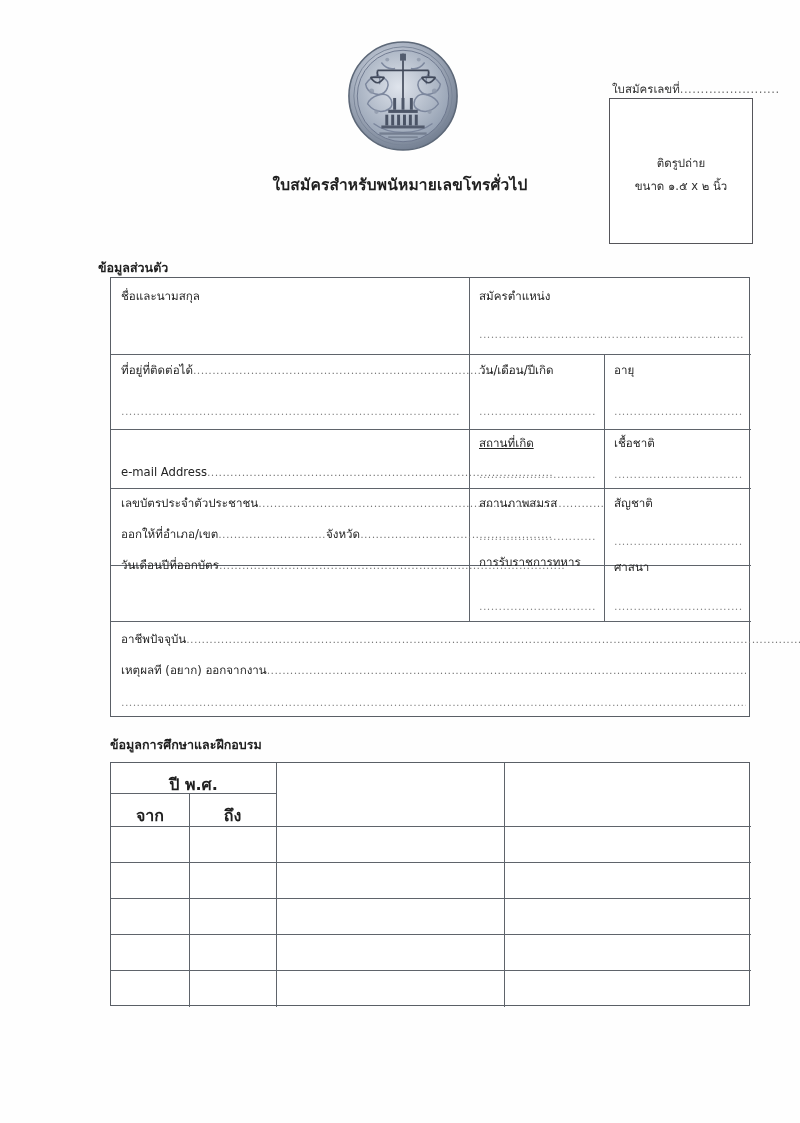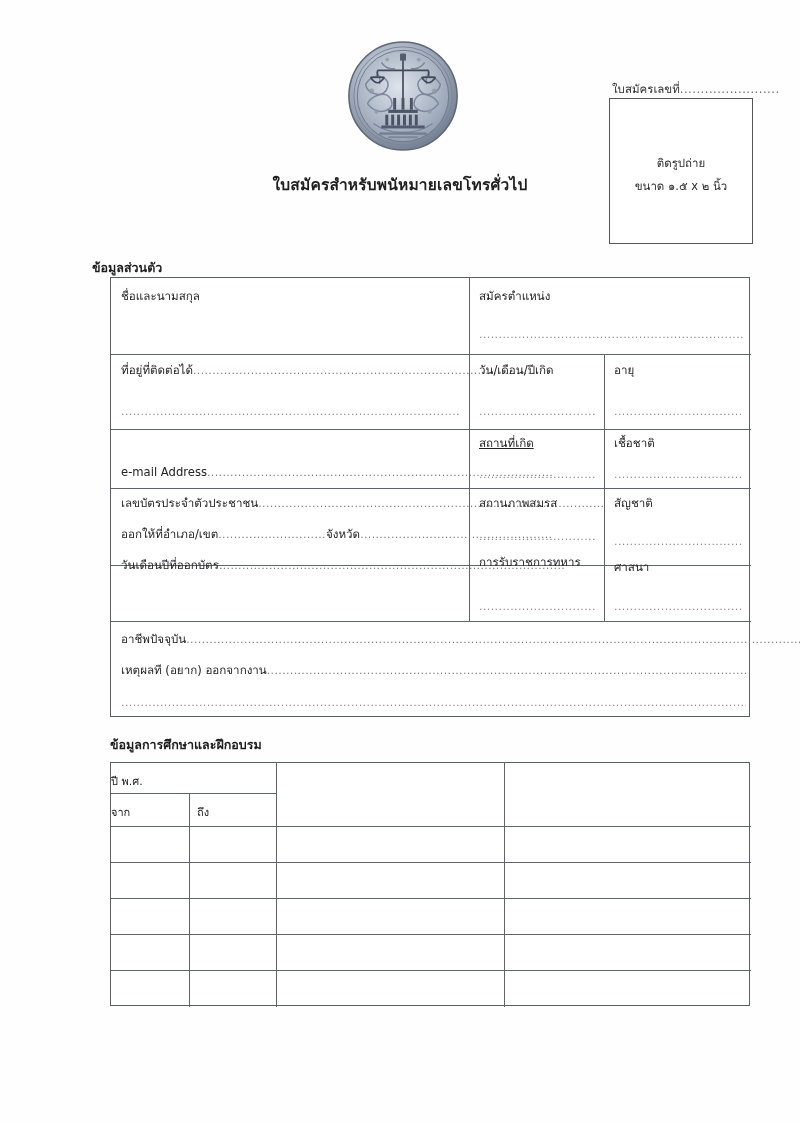--- a/index.html
+++ b/index.html
@@ -73,21 +73,21 @@
   .photo-box .ptxt.l1 { top: 55px; }
   .photo-box .ptxt.l2 { top: 78px; }
 
   
   .sec-head {
     position: absolute;
     font-size: 12.5px;
     font-weight: bold;
     color: #1d1d1d;
   }
-  #sec-personal-head { left: 92px; top: 258px; }
+  #sec-personal-head { left: 98px; top: 258px; }
   #sec-education-head { left: 110px; top: 735px; }
 
   
   .tbl {
     position: absolute;
     border: 1.2px solid #5a5f66;
     background: #fff;
     box-sizing: border-box;
   }
   #personal-table {
@@ -133,24 +133,25 @@
     font-size: 11px;
     color: #8a8a8a;
     letter-spacing: 0.4px;
     white-space: nowrap;
     overflow: hidden;
   }
 
   
   .th {
     position: absolute;
-    text-align: left;
-    font-size: 11px;
+    text-align: center;
+    font-size: 16px;
     color: #1f1f1f;
     white-space: nowrap;
+    font-weight: bold;
   }
 </style>
 </head>
 <body>
 
 <div class="page">
 
   <div class="seal">
     <svg viewBox="0 0 120 120" xmlns="http://www.w3.org/2000/svg">
       <defs>
@@ -316,21 +317,21 @@
     <div class="hline" style="top:135px; width:640px;"></div>
     <div class="hline" style="top:171px; width:640px;"></div>
     <div class="hline" style="top:207px; width:640px;"></div>
 
     <div class="vline" style="left:78px;  top:30px; height:214px;"></div>
     <div class="vline" style="left:165px; height:244px;"></div>
     <div class="vline" style="left:393px; height:244px;"></div>
 
     <div class="th" style="left:0; top:9px; width:165px;">ปี พ.ศ.</div>
     <div class="th" style="left:0; top:40px; width:78px;">จาก</div>
-    <div class="th" style="left:78px; top:40px; width:87px;padding-left:8px;">ถึง</div>
+    <div class="th" style="left:78px; top:40px; width:87px;">ถึง</div>
 
     <div style="position:absolute; left:1px;   top:64px;  width:76px;  height:35px;"></div>
     <div style="position:absolute; left:79px;  top:64px;  width:85px;  height:35px;"></div>
     <div style="position:absolute; left:166px; top:64px;  width:226px; height:35px;"></div>
     <div style="position:absolute; left:394px; top:64px;  width:245px; height:35px;"></div>
 
     <div style="position:absolute; left:1px;   top:100px; width:76px;  height:35px;"></div>
     <div style="position:absolute; left:79px;  top:100px; width:85px;  height:35px;"></div>
     <div style="position:absolute; left:166px; top:100px; width:226px; height:35px;"></div>
     <div style="position:absolute; left:394px; top:100px; width:245px; height:35px;"></div>

